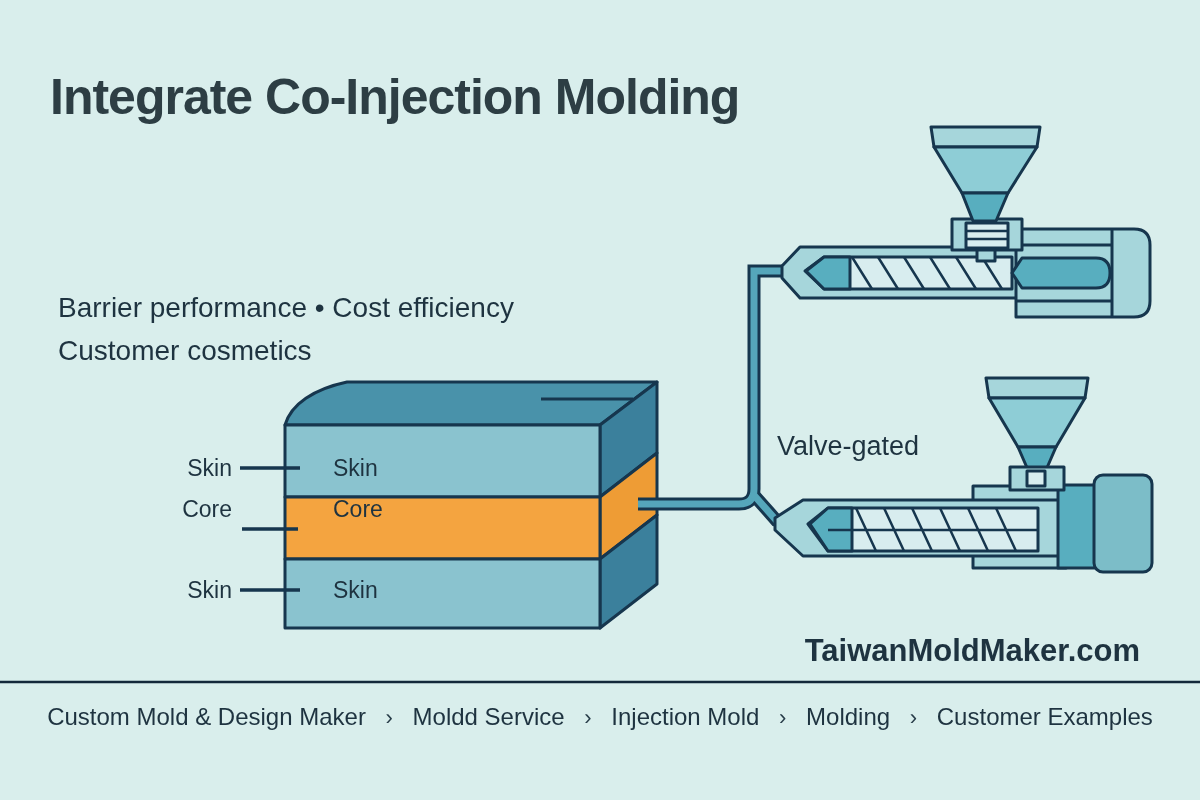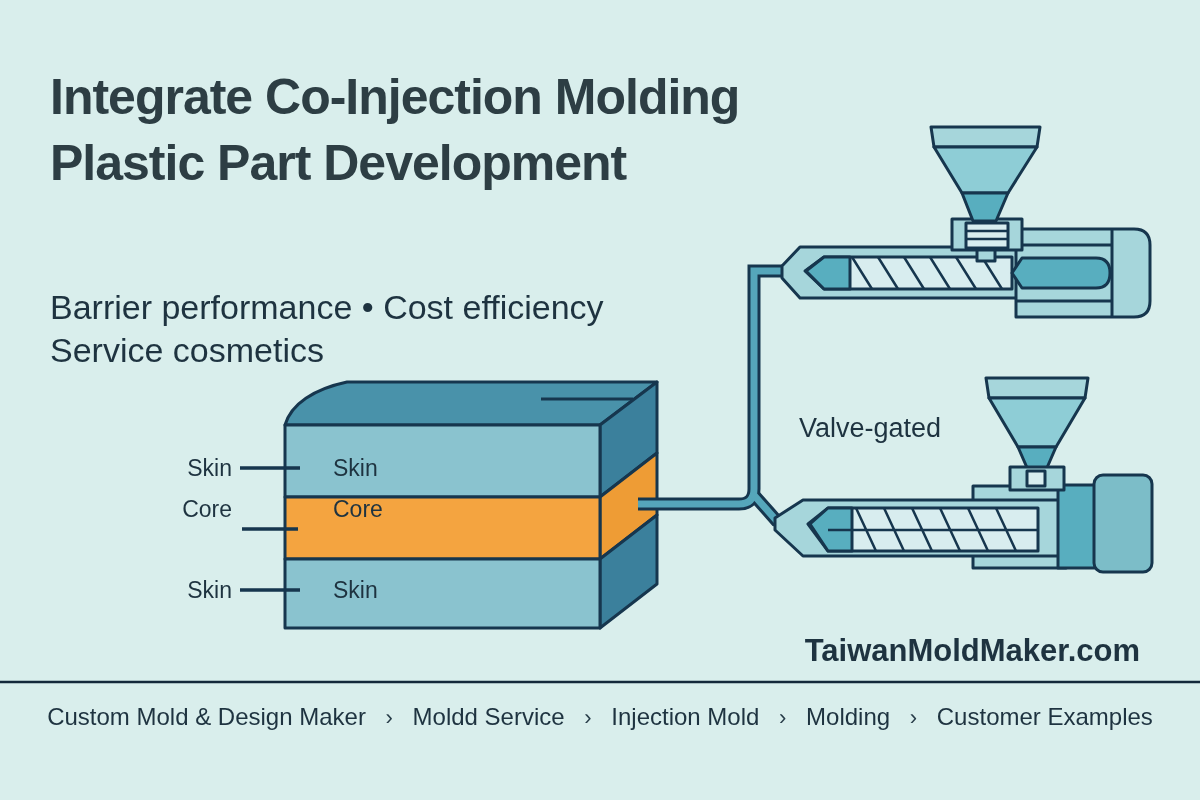--- a/index.html
+++ b/index.html
@@ -9,34 +9,34 @@
     font-family:"Liberation Sans",sans-serif;
   }
   .diagram-svg{position:absolute;left:0;top:0;width:1200px;height:800px;}
   .title{
     position:absolute;left:50px;top:64px;margin:0;
     color:var(--title-ink,#2d3e44);
     font-size:50px;line-height:66px;font-weight:bold;letter-spacing:-1px;
   }
   .title .tline{display:block;}
   .subtitle{
-    position:absolute;left:50px;top:286px;
-    color:var(--ink,#1e3340);font-size:34px;line-height:43px;font-weight:400;
+    position:absolute;left:58px;top:286px;
+    color:var(--ink,#1e3340);font-size:28px;line-height:43px;font-weight:400;
   }
   .subtitle .sline{display:block;}
   .layer-label{
     position:absolute;color:var(--ink,#1e3340);
     font-size:23px;line-height:34px;font-weight:400;white-space:nowrap;
   }
   .layer-label.outer{left:118px;width:114px;text-align:right;}
   .layer-label.inner{left:333px;}
   .lbl-row1{top:451px;} .lbl-row2{top:492px;} .lbl-row3{top:573px;}
   .valve-label{
-    position:absolute;left:777px;top:412px;
-    color:var(--ink,#1e3340);font-size:27px;line-height:32px;font-weight:400;margin-left:22px;
+    position:absolute;left:777px;top:430px;
+    color:var(--ink,#1e3340);font-size:27px;line-height:32px;font-weight:400;
   }
   .valve-label .vline{display:block;}
   .watermark{
     position:absolute;right:60px;top:633px;
     color:var(--ink,#1e3340);font-size:31px;font-weight:bold;letter-spacing:0;
   }
   .breadcrumb{
     position:absolute;left:0;top:703px;width:1200px;text-align:center;
     color:var(--ink,#1e3340);font-size:24px;font-weight:400;white-space:nowrap;
   }
@@ -115,26 +115,25 @@
       <path d="M 1018 447 H 1056 L 1046 470 H 1028 Z" fill="var(--machine-mid)"></path>
       <rect x="1010" y="467" width="54" height="23" fill="var(--machine-light)"></rect>
       <rect x="1027" y="471" width="18" height="15" fill="var(--machine-pale)"></rect>
     </g>
 
     <path d="M 0 682 H 1200" stroke="var(--rule)" stroke-width="2.5" fill="none"></path>
   </svg>
 
   <h1 class="title">
     <span class="tline">Integrate Co-Injection Molding</span>
-    <span class="tline">Plastic Part Development</span>
   </h1>
 
   <div class="subtitle">
     <span class="sline">Barrier performance • Cost efficiency</span>
-    <span class="sline">Service cosmetics</span>
+    <span class="sline">Customer cosmetics</span>
   </div>
 
   <div class="layer-label outer lbl-row1">Skin</div>
   <div class="layer-label outer lbl-row2">Core</div>
   <div class="layer-label outer lbl-row3">Skin</div>
 
   <div class="layer-label inner lbl-row1">Skin</div>
   <div class="layer-label inner lbl-row2">Core</div>
   <div class="layer-label inner lbl-row3">Skin</div>
 

